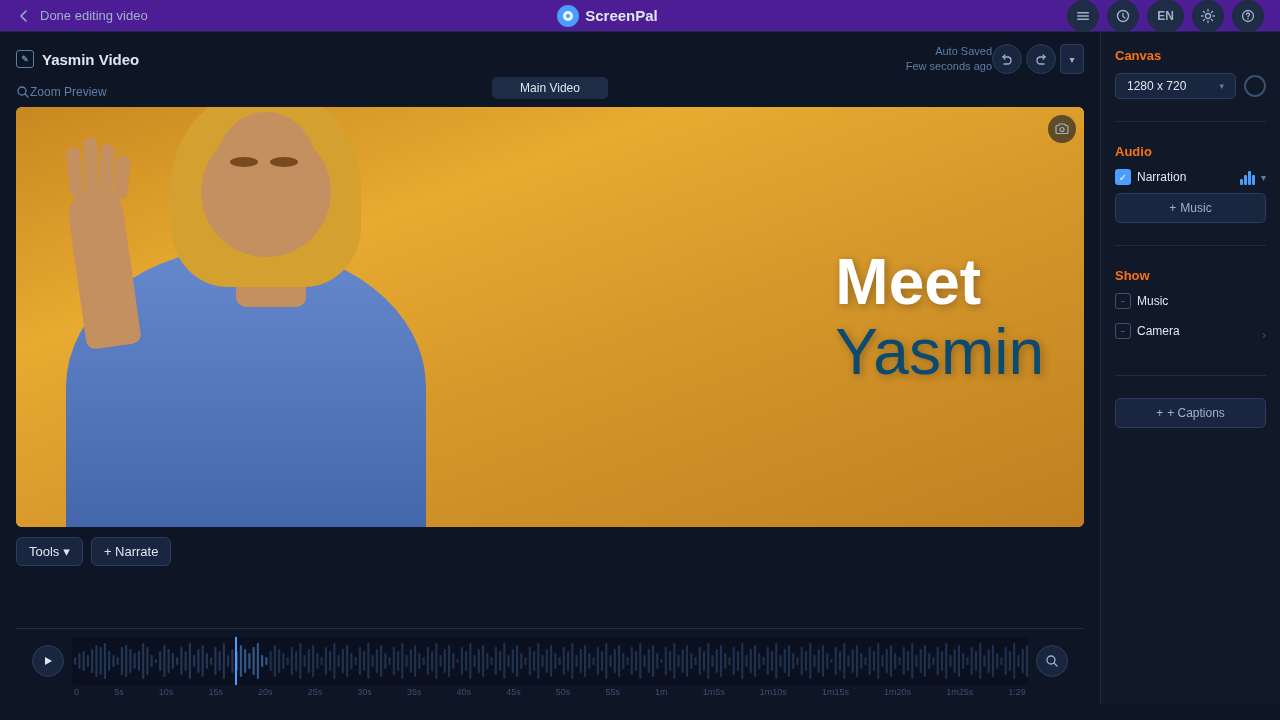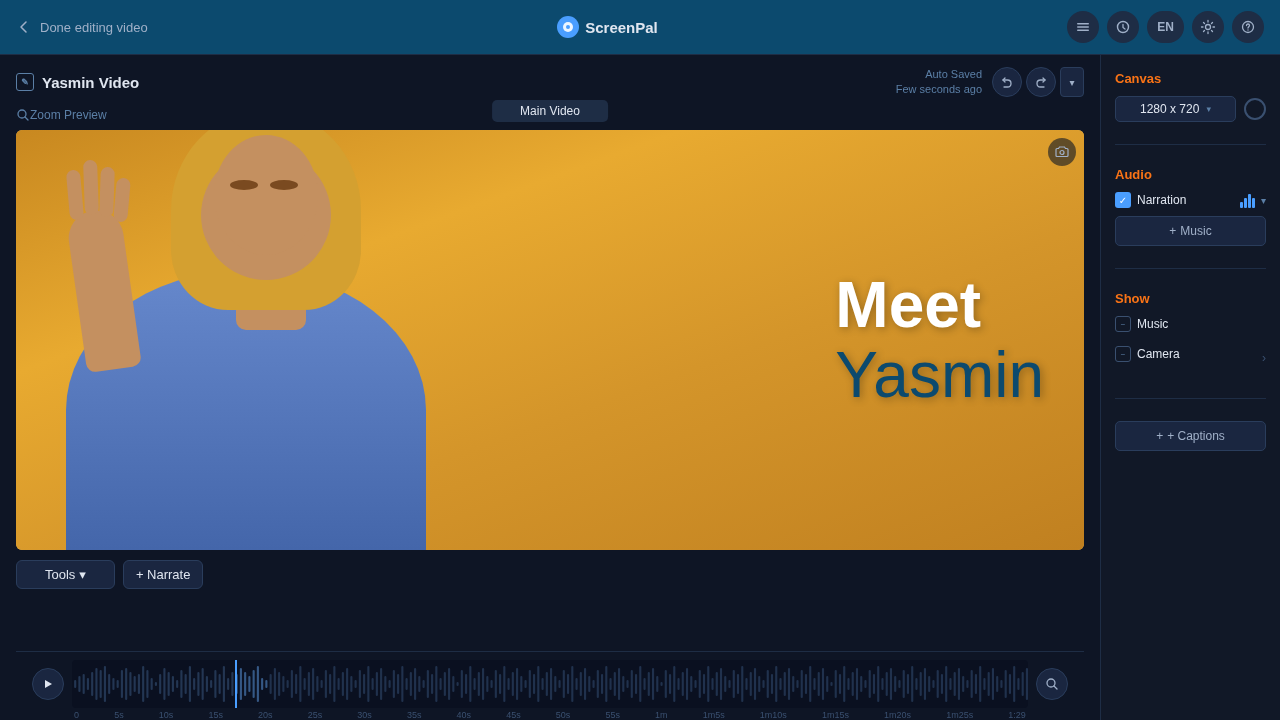--- a/index.html
+++ b/index.html
@@ -7,22 +7,22 @@
       background: #0e1525;
       font-family: -apple-system, BlinkMacSystemFont, 'Segoe UI', sans-serif;
       color: #e0e6f0;
       width: 1280px;
       height: 720px;
       overflow: hidden;
     }
 
     
     .topbar {
-      background: #0c4a6e;
-      height: 55px;
+      background: #4c1d95;
+      height: 32px;
       display: flex;
       align-items: center;
       justify-content: space-between;
       padding: 0 16px;
       border-bottom: 1px solid #1e2d45;
     }
     .topbar-left {
       display: flex;
       align-items: center;
       gap: 8px;
@@ -100,21 +100,21 @@
     .edit-icon {
       width: 18px; height: 18px;
       border: 1.5px solid #5b7fa6;
       border-radius: 3px;
       display: flex; align-items: center; justify-content: center;
       font-size: 9px; color: #5b7fa6;
     }
     .editor-header-right {
       display: flex;
       align-items: center;
-      gap: 10px;
+      gap: 0;
       margin-left: 47px;
     }
     .auto-saved {
       text-align: right;
       font-size: 11px;
       color: #5b7fa6;
       line-height: 1.4;
     }
     .auto-saved span { display: block; }
     .undo-redo {
@@ -221,21 +221,21 @@
       align-items: center;
       gap: 8px;
       margin-top: auto;
       padding-bottom: 8px;
     }
     .tools-btn {
       background: #1a2640;
       border: 1px solid #2a3d5c;
       color: #e0e6f0;
       border-radius: 6px;
-      padding: 6px 28px;
+      padding: 6px 12px;
       font-size: 13px;
       cursor: pointer;
       display: flex; align-items: center; gap: 4px;
     }
     .narrate-btn {
       background: #1a2640;
       border: 1px solid #2a3d5c;
       color: #e0e6f0;
       border-radius: 6px;
       padding: 6px 12px;
@@ -340,21 +340,21 @@
       display: flex;
       align-items: center;
       gap: 8px;
     }
     .canvas-select {
       flex: 1;
       background: #1a2640;
       border: 1px solid #2a3d5c;
       color: #e0e6f0;
       border-radius: 5px;
-      padding: 5px 24px;
+      padding: 5px 11px;
       font-size: 12px;
       cursor: pointer;
       display: flex;
       align-items: center;
       justify-content: space-between;
     }
     .canvas-circle {
       width: 22px; height: 22px;
       border-radius: 50%;
       border: 2px solid #3a5070;

